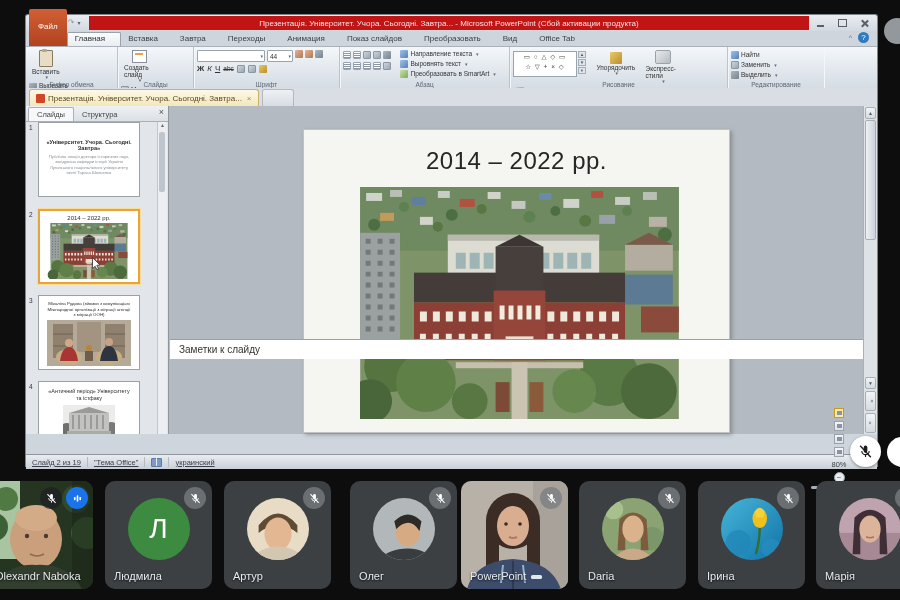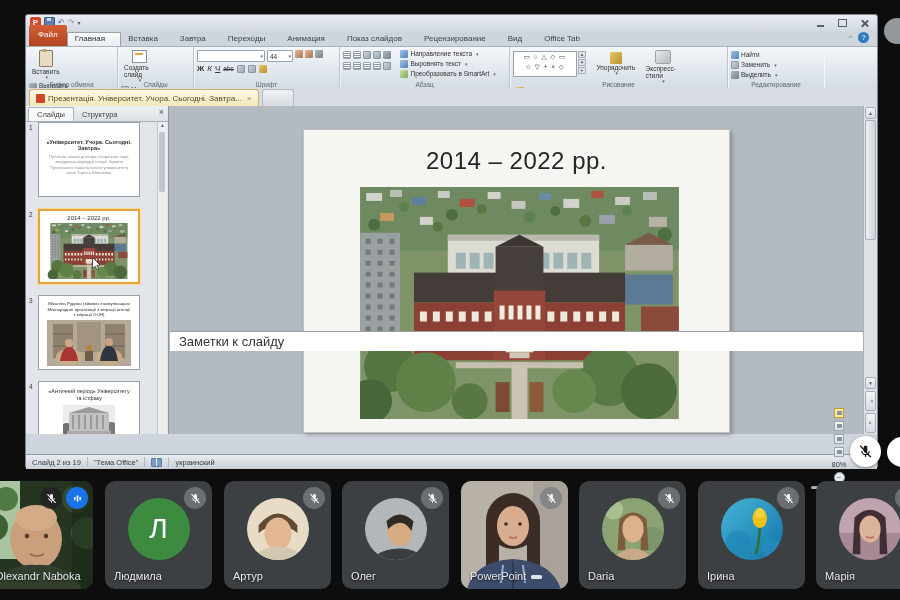--- a/index.html
+++ b/index.html
@@ -29,21 +29,21 @@
   .g-min{width:7px;height:2px;background:#5a5f66;margin-top:5px;}
   .g-max{width:7px;height:6px;border:1.5px solid #5a5f66;}
   .g-close{position:relative;width:8px;height:8px;}
   .g-close:before,.g-close:after{content:"";position:absolute;left:3.5px;top:0;width:1.6px;height:9px;background:#5a5f66;}
   .g-close:before{transform:rotate(45deg);} .g-close:after{transform:rotate(-45deg);}
 
   
   .tabrow{position:absolute;left:0;top:16px;width:100%;height:15px;display:flex;align-items:flex-end;}
   .rtab{font-size:8px;color:#3b4147;padding:2px 15px 2px 7px;line-height:1.1;white-space:nowrap;}
   .rtab.file{background:linear-gradient(#d15f35,#b1431f);color:#fff;border-radius:2px 2px 0 0;
-             margin-left:3px;padding:6px 9px;}
+             margin-left:3px;padding:14px 9px;}
   .rtab.active{background:linear-gradient(#fbfcfd,#e9edf1);border:1px solid #9aa1a9;border-bottom:none;
                border-radius:2px 2px 0 0;color:#2b3036;}
   .tabrow-right{position:absolute;right:8px;top:16px;display:flex;gap:6px;align-items:center;height:13px;}
   .collapse-caret{font-size:7px;color:#6a727b;}
   .helpdot{width:11px;height:11px;border-radius:50%;background:#2f7ac0;color:#fff;font-size:8px;
            display:flex;align-items:center;justify-content:center;}
 
   
   .ribbon{position:absolute;left:0;top:31px;width:100%;height:41px;
           background:linear-gradient(#f4f7fa,#e2e8ee 55%,#d5dce3);border-top:1px solid #aab1b9;
@@ -117,26 +117,26 @@
 
   
   .vscroll{position:absolute;right:0;top:0;width:14px;height:100%;background:#dde2e7;border-left:1px solid #aab0b8;box-sizing:border-box;}
   .vsb{position:absolute;left:1px;width:11px;height:12px;background:linear-gradient(#f2f5f8,#d4dae0);
        border:1px solid #a7aeb6;border-radius:2px;font-size:5px;color:#556;display:flex;align-items:center;justify-content:center;box-sizing:border-box;}
   .vthumb{position:absolute;left:1px;top:14px;width:11px;height:120px;background:linear-gradient(90deg,#eef1f4,#cdd3da);border:1px solid #a7aeb6;border-radius:2px;box-sizing:border-box;}
   .dbl{transform:rotate(-90deg);font-size:6px;}
   .dbl.down{transform:rotate(90deg);}
 
   
-  .notes{position:absolute;left:144px;top:316px;right:14px;height:20px;background:#fff;border-top:1px solid #9aa0a8;
-         font-size:13px;color:#333;display:flex;align-items:center;padding-left:9px;box-sizing:border-box;}
+  .notes{position:absolute;left:144px;top:324px;right:14px;height:20px;background:#fff;border-top:1px solid #9aa0a8;
+         font-size:10px;color:#333;display:flex;align-items:center;padding-left:9px;box-sizing:border-box;}
   .statusbar{position:absolute;left:0;top:439px;width:100%;height:14px;
              background:linear-gradient(#e9edf1,#c9cfd6);border-top:1px solid #8f969e;
              display:flex;align-items:center;font-size:7.5px;color:#3b4147;}
-  .sbitem{padding:0 6px;border-right:1px solid #b4bac1;height:10px;display:flex;align-items:center;white-space:nowrap;}
+  .sbitem{padding:0 6px;border-right:1px solid #b4bac1;height:10px;display:flex;align-items:center;white-space:nowrap;text-decoration:underline;}
   .spellbook{width:9px;height:7px;background:#7d9ac4;border:1px solid #5a7aa8;border-radius:1px;position:relative;}
   .spellbook:after{content:"";position:absolute;left:3.5px;top:-1px;width:1px;height:8px;background:#e8ecf2;}
   .sb-right{margin-left:auto;display:flex;align-items:center;gap:3px;padding-right:10px;flex-direction:column;}
   .vb{width:10px;height:10px;border:1px solid #9aa2ac;background:linear-gradient(#f4f6f8,#dde2e8);box-sizing:border-box;}
   .vb.sel{background:#fce9a8;border-color:#c89a2a;}
   .vb i{display:block;margin:2px auto 0;width:5px;height:4px;background:#8a94a0;}
   .zoomtrack{width:56px;height:3px;background:#a7aeb6;border-radius:2px;position:relative;}
   .zoomhandle{position:absolute;left:24px;top:-4px;width:6px;height:11px;background:linear-gradient(#f4f6f8,#cfd5dc);border:1px solid #8f969e;border-radius:1px;}
   .zbtn{width:11px;height:11px;border-radius:50%;border:1px solid #9aa2ac;background:#e8ecf0;
         font-size:8px;color:#555;display:flex;align-items:center;justify-content:center;box-sizing:border-box;line-height:1;}
@@ -260,20 +260,23 @@
         <div class="appicon">
             <span>P</span>
           </div>
         <div>
             <div class="floppy"></div>
           </div>
         <div class="qbtn">↶</div>
         <div class="qbtn gray">↷</div>
         <div class="qcaret">▾</div>
       </div>
+      <div class="shareband">
+        <span class="ttl">Презентація. Університет. Учора. Сьогодні. Завтра... - Microsoft PowerPoint (Сбой активации продукта)</span>
+      </div>
       <div class="wincontrols">
         <div class="wc">
             <div class="g-min"></div>
           </div>
         <div class="wc">
             <div class="g-max"></div>
           </div>
         <div class="wc">
             <div class="g-close"></div>
           </div>
@@ -281,21 +284,21 @@
     </div>
 
     <div class="tabrow">
       <div class="rtab file">Файл</div>
       <div class="rtab active">Главная</div>
       <div class="rtab">Вставка</div>
       <div class="rtab">Завтра</div>
       <div class="rtab">Переходы</div>
       <div class="rtab">Анимация</div>
       <div class="rtab">Показ слайдов</div>
-      <div class="rtab">Рецензирование</div>
+      <div class="rtab">Преобразовать</div>
       <div class="rtab">Вид</div>
       <div class="rtab">Office Tab</div>
     </div>
     <div class="tabrow-right">
       <span class="collapse-caret">^</span>
       <span class="helpdot">?</span>
     </div>
 
     <div class="ribbon">
       <div class="rgroup" style="width:92px">
@@ -662,21 +665,21 @@
         </svg>
       </div>
       <div class="badge gray">
           <svg width="13" height="13" viewBox="0 0 24 24">
             <use href="#micoff"></use>
           </svg>
         </div>
       <div class="pname">Артур</div>
     </div>
 
-    <div class="tile" style="left:342px;">
+    <div class="tile" style="left:350px;">
       <div class="avatar">
         <svg width="62" height="62" viewBox="0 0 64 64">
           <rect width="64" height="64" fill="#b2b7ba"></rect>
           <ellipse cx="36" cy="34" rx="13" ry="16" fill="#d6ab83"></ellipse>
           <path d="M22 24 Q36 10 50 24 L48 34 Q38 18 24 32 Z" fill="#2e2a26"></path>
           <path d="M6 64 Q16 52 36 52 Q54 52 62 64 Z" fill="#3a3d40"></path>
         </svg>
       </div>
       <div class="badge gray">
           <svg width="13" height="13" viewBox="0 0 24 24">

